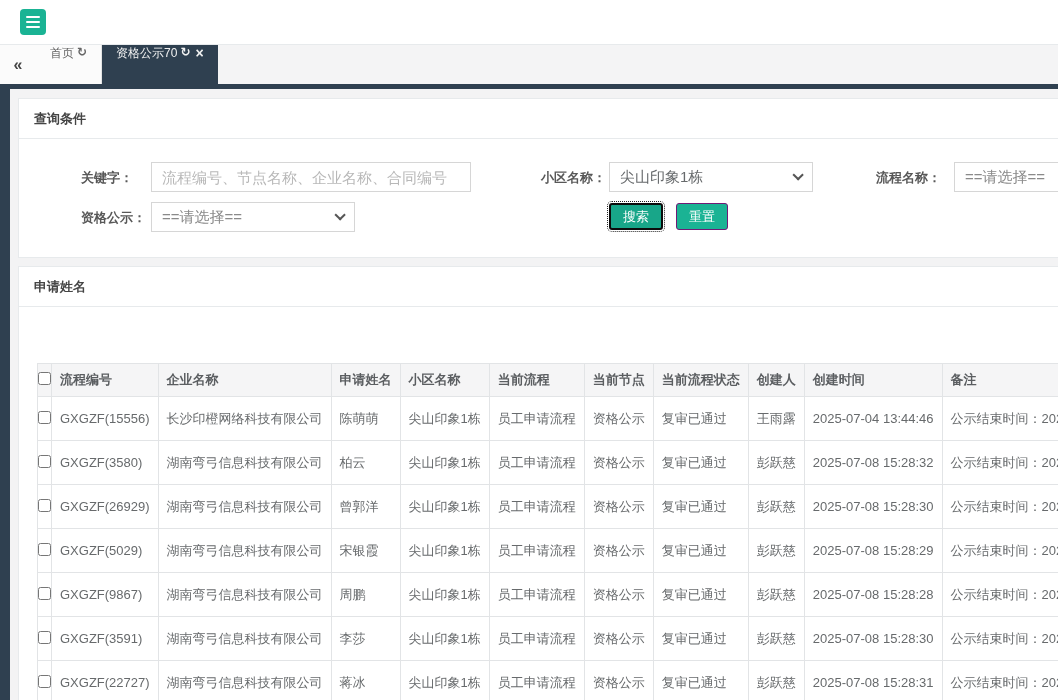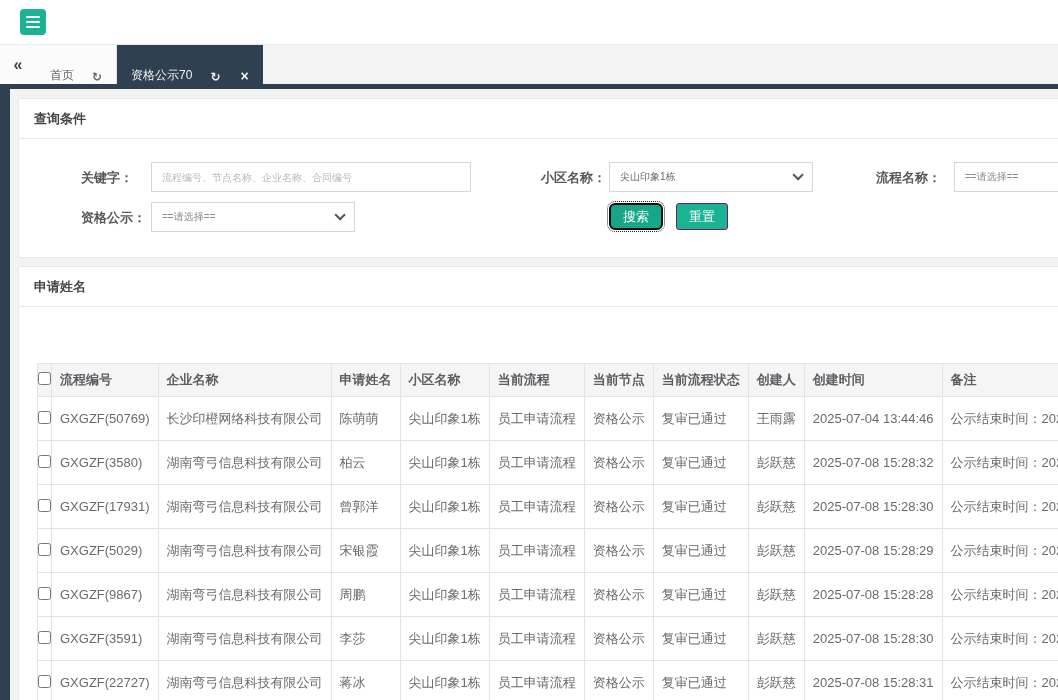--- a/index.html
+++ b/index.html
@@ -10,40 +10,40 @@
   .app-header { height:44px; background:#ffffff; display:flex; align-items:center; padding-left:20px; }
   .menu-btn { width:26px; height:26px; background:#1ab394; border:none; border-radius:4px;
     display:flex; flex-direction:column; justify-content:center; align-items:center; gap:3px; cursor:pointer; }
   .menu-btn i { display:block; width:14px; height:2px; background:#ffffff; border-radius:1px; }
   .app-title { font-size:20px; color:#3a3a3a; margin-left:10px; letter-spacing:1px; }
 
   
   .tab-bar { height:40px; background:#f4f4f5; display:flex; align-items:stretch; border-top:1px solid #e7eaec; }
   .collapse-btn { width:36px; display:flex; align-items:center; justify-content:center;
     color:#444; font-size:16px; font-weight:bold; background:#fbfbfb; cursor:pointer; }
-  .tab { display:flex; align-items:flex-end; padding:0 14px; font-size:12px; color:#666;
-    background:#fbfbfb; border-right:1px solid #e3e3e3; cursor:pointer; gap:18px; }
+  .tab { display:flex; align-items:flex-start; padding:0 14px; font-size:12px; color:#666;
+    background:#fbfbfb; border-right:1px solid #e3e3e3; cursor:pointer; gap:3px; }
   .tab .refresh { font-size:12px; font-weight:bold; }
   .tab .close { font-size:14px; font-weight:bold; margin-left:2px; }
   .tab.active { background:#2f4050; color:#f1f1f1; border-right:none; }
 
   
   .content-frame { position:relative; height:616px; border-top:5px solid #2f4050; }
   .side-strip { position:absolute; left:0; top:0; bottom:0; width:10px; background:#2f4050; }
   .content { position:absolute; left:10px; top:0; right:0; bottom:0; overflow:hidden; }
 
   .panel { background:#ffffff; border:1px solid #e7eaec; width:1120px; margin-left:8px; }
   .panel-head { padding:10px 15px; border-bottom:1px solid #e7eaec; }
   .panel-title { font-size:13px; font-weight:bold; color:#454545; }
 
   
   .query-panel { margin-top:9px; height:160px; position:relative; }
   .f-label { font-size:13px; font-weight:bold; color:#585858; position:absolute; top:7px; white-space:nowrap; }
   .f-input, .f-select { position:absolute; height:30px; border:1px solid #d6d6d6; background:#fff;
-    font-size:10px; color:#676a6c; padding:0 10px; display:flex; align-items:center; }
+    font-size:15px; color:#676a6c; padding:0 10px; display:flex; align-items:center; }
   input.f-input { width:320px; }
   input.f-input::placeholder { color:#b8b8b8; }
   .f-select { width:204px; cursor:pointer; justify-content:space-between; }
   .f-select .chev { width:8px; height:8px; border-right:2px solid #555; border-bottom:2px solid #555;
     transform:rotate(45deg) translateY(-3px); margin-right:2px; }
   .f-select.placeholder-text { color:#8a8a8a; }
   .btn { height:27px; padding:0 12px; font-size:13px; color:#fff; background:#1ab394;
     border:1px solid #701a75; border-radius:3px; cursor:pointer; position:absolute; top:0; }
   .btn.focused { background:#18a689; border:2px solid #0c0c0c; outline:1px dotted #222; outline-offset:1px; }
 
@@ -105,21 +105,21 @@
         <span>==请选择==</span>
 
       </div>
 
       <span class="f-label" style="left:62px; top:110px;">资格公示：</span>
       <div class="f-select placeholder-text" style="left:132px; top:103px;">
         <span>==请选择==</span>
         <span class="chev"></span>
       </div>
 
-      <button class="btn focused" style="left:590px; top:104px;border-radius:6px;">搜索</button>
+      <button class="btn focused" style="left:590px; top:104px;">搜索</button>
       <button class="btn" style="left:657px; top:104px;">重置</button>
     </div>
 
     <div class="panel todo-panel">
       <div class="panel-head">
         <span class="panel-title">申请姓名</span>
       </div>
       <div class="table-wrap">
         <table>
           <thead>
@@ -133,21 +133,21 @@
                 <th style="width: 88px;">当前节点</th>
                 <th style="width: 79px;">当前流程状态</th>
                 <th style="width: 50px;">创建人</th>
                 <th style="width: 120px;">创建时间</th>
                 <th style="width: 183px;">备注</th>
               </tr>
             </thead>
           <tbody id="body-rows">
               <tr>
                 <td class="cb-cell"><input type="checkbox" style=""></td>
-                <td>GXGZF(50769)</td>
+                <td>GXGZF(15556)</td>
                 <td>长沙印橙网络科技有限公司</td>
                 <td>陈萌萌</td>
                 <td>尖山印象1栋</td>
                 <td>员工申请流程</td>
                 <td>资格公示</td>
                 <td>复审已通过</td>
                 <td>王雨露</td>
                 <td>2025-07-04 13:44:46</td>
                 <td>公示结束时间：2025-07-16 15:30:08</td>
               </tr>
@@ -159,21 +159,21 @@
                 <td>尖山印象1栋</td>
                 <td>员工申请流程</td>
                 <td>资格公示</td>
                 <td>复审已通过</td>
                 <td>彭跃慈</td>
                 <td>2025-07-08 15:28:32</td>
                 <td>公示结束时间：2025-07-16 11:06:01</td>
               </tr>
               <tr>
                 <td class="cb-cell"><input type="checkbox" style=""></td>
-                <td>GXGZF(17931)</td>
+                <td>GXGZF(26929)</td>
                 <td>湖南弯弓信息科技有限公司</td>
                 <td>曾郭洋</td>
                 <td>尖山印象1栋</td>
                 <td>员工申请流程</td>
                 <td>资格公示</td>
                 <td>复审已通过</td>
                 <td>彭跃慈</td>
                 <td>2025-07-08 15:28:30</td>
                 <td>公示结束时间：2025-07-16 11:05:51</td>
               </tr>

